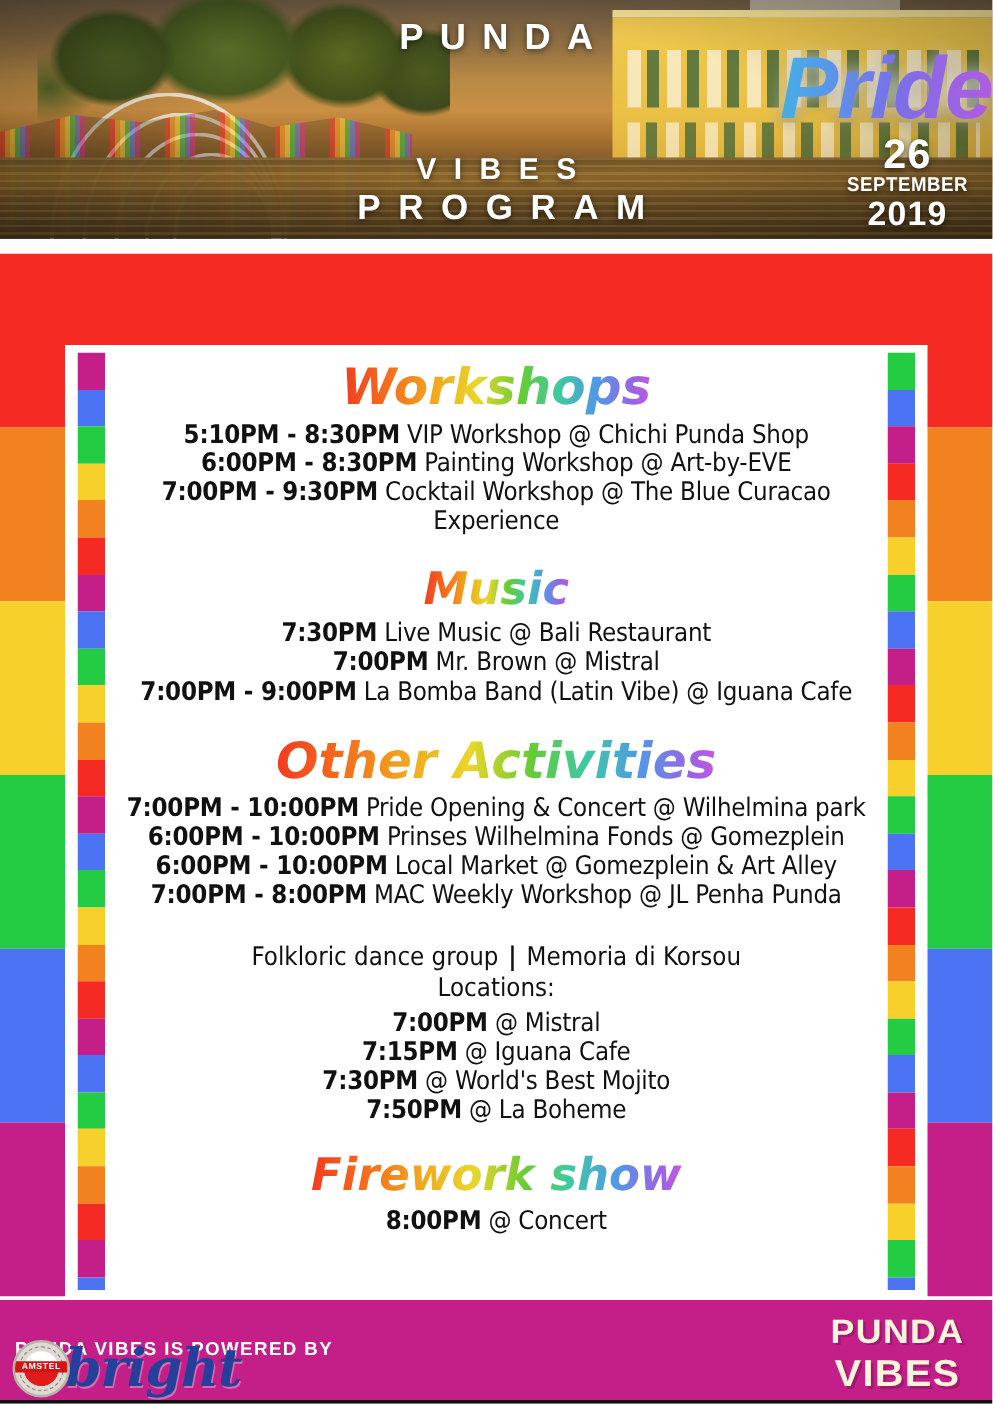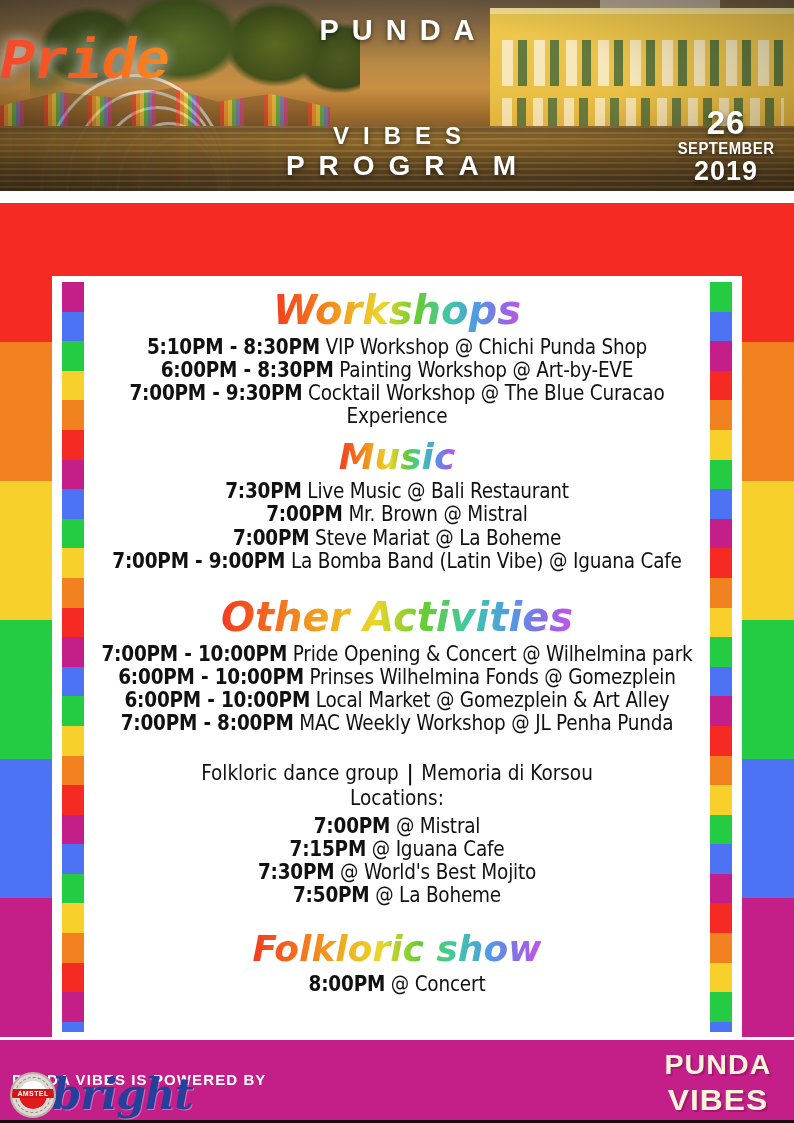--- a/index.html
+++ b/index.html
@@ -108,23 +108,23 @@
     position:absolute; left:0; top:0; width:794px; height:191px; z-index:6;
   }
   .hdr-punda{
     position:absolute; left:0; right:0; top:14px; text-align:center;
     font-family:"Liberation Sans", sans-serif;
     font-weight:700; font-size:29px; letter-spacing:13px;
     color:#fff; text-shadow:0 2px 5px rgba(0,0,0,.55);
     padding-left:13px;
   }
   .hdr-pride{
-    position:absolute; left:0; right:0; top:30px; text-align:left;
-    font-family:Liberation Mono, monospace;
-    font-style:italic; font-weight:700; font-size:58px;
+    position:absolute; left:0; right:0; top:30px; text-align:right;
+    font-family:Liberation Sans, sans-serif;
+    font-style:italic; font-weight:700; font-size:70px;
     letter-spacing:-1px;
     background:linear-gradient(95deg,
       #f3462b 0%, #f5671f 13%, #f59a1e 25%, #e9c322 35%,
       #8ed12f 48%, #43c94a 60%, #3fc6a0 70%, #4aa8e8 80%,
       #7a6fe8 90%, #b45ae0 100%);
     -webkit-background-clip:text; background-clip:text;
     color:transparent; -webkit-text-fill-color:transparent;
     filter:drop-shadow(0 0 7px rgba(255,255,255,.85)) drop-shadow(0 3px 5px rgba(0,0,0,.35));
   }
   .hdr-vibes{
@@ -183,21 +183,21 @@
     letter-spacing:0px;
     background:linear-gradient(92deg,
       #f23b20 0%, #f4701d 16%, #f0a81f 30%, #ead62a 44%,
       #66cc35 58%, #3fc9a2 70%, #4f9ae6 82%, #9a63e4 94%, #c258e0 100%);
     -webkit-background-clip:text; background-clip:text;
     color:transparent; -webkit-text-fill-color:transparent;
     filter:drop-shadow(0 0 3px rgba(255,255,255,.9));
     line-height:1.1;
   }
   #heading-workshops{ font-size:40px; margin-top:2px; }
-  #heading-music{ font-size:36px; margin-top:8px; }
+  #heading-music{ font-size:36px; margin-top:23px; }
   #heading-other-activities{ font-size:40px; margin-top:22px; }
   #heading-firework{ font-size:36px; margin-top:22px; }
 
   .entry-list{ margin-top:4px; width:100%; }
   .entry{
     font-family:"DejaVu Sans Condensed","Liberation Sans", sans-serif;
     font-size:20.5px; line-height:1.13; color:#111;
     letter-spacing:-.2px;
     white-space:nowrap;
   }
@@ -367,21 +367,20 @@
     <div class="entry-list" id="list-workshops">
         <div class="entry"><span class="t">5:10PM - 8:30PM</span><span class="d"> VIP Workshop @ Chichi Punda Shop</span></div>
         <div class="entry"><span class="t">6:00PM - 8:30PM</span><span class="d"> Painting Workshop @ Art-by-EVE</span></div>
         <div class="entry wrap"><span class="t">7:00PM - 9:30PM</span><span class="d"> Cocktail Workshop @ The Blue Curacao Experience</span></div>
       </div>
 
     <div class="section-heading" id="heading-music">Music</div>
     <div class="entry-list" id="list-music">
         <div class="entry"><span class="t">7:30PM</span><span class="d"> Live Music @ Bali Restaurant</span></div>
         <div class="entry"><span class="t">7:00PM</span><span class="d">  Mr. Brown @ Mistral</span></div>
-        <div class="entry"><span class="t">7:00PM</span><span class="d"> Steve Mariat @ La Boheme</span></div>
         <div class="entry"><span class="t">7:00PM - 9:00PM</span><span class="d"> La Bomba Band (Latin Vibe) @ Iguana Cafe</span></div>
       </div>
 
     <div class="section-heading" id="heading-other-activities">Other Activities</div>
     <div class="entry-list" id="list-other-activities">
         <div class="entry"><span class="t">7:00PM - 10:00PM</span><span class="d"> Pride Opening &amp; Concert @ Wilhelmina park</span></div>
         <div class="entry"><span class="t">6:00PM - 10:00PM</span><span class="d"> Prinses Wilhelmina Fonds @ Gomezplein</span></div>
         <div class="entry"><span class="t">6:00PM - 10:00PM</span><span class="d"> Local Market @ Gomezplein &amp; Art Alley</span></div>
         <div class="entry"><span class="t">7:00PM - 8:00PM</span><span class="d"> MAC Weekly Workshop @ JL Penha Punda</span></div>
       </div>
@@ -392,21 +391,21 @@
       </div>
       <div class="fk-locations">Locations:</div>
       <div class="entry-list" id="list-folkloric">
           <div class="entry"><span class="t">7:00PM</span><span class="d"> @ Mistral</span></div>
           <div class="entry"><span class="t">7:15PM</span><span class="d"> @ Iguana Cafe</span></div>
           <div class="entry"><span class="t">7:30PM</span><span class="d"> @ World's Best Mojito</span></div>
           <div class="entry"><span class="t">7:50PM</span><span class="d"> @ La Boheme</span></div>
         </div>
     </div>
 
-    <div class="section-heading" id="heading-firework">Folkloric show</div>
+    <div class="section-heading" id="heading-firework">Firework show</div>
     <div class="entry-list" id="list-firework">
         <div class="entry"><span class="t">8:00PM</span><span class="d"> @ Concert</span></div>
       </div>
 
   </div>
 
   <div class="stripe-col" id="stripe-right">
       <div class="sq" style="background: rgb(35, 204, 66);"></div>
       <div class="sq" style="background: rgb(77, 115, 245);"></div>
       <div class="sq" style="background: rgb(196, 30, 136);"></div>

